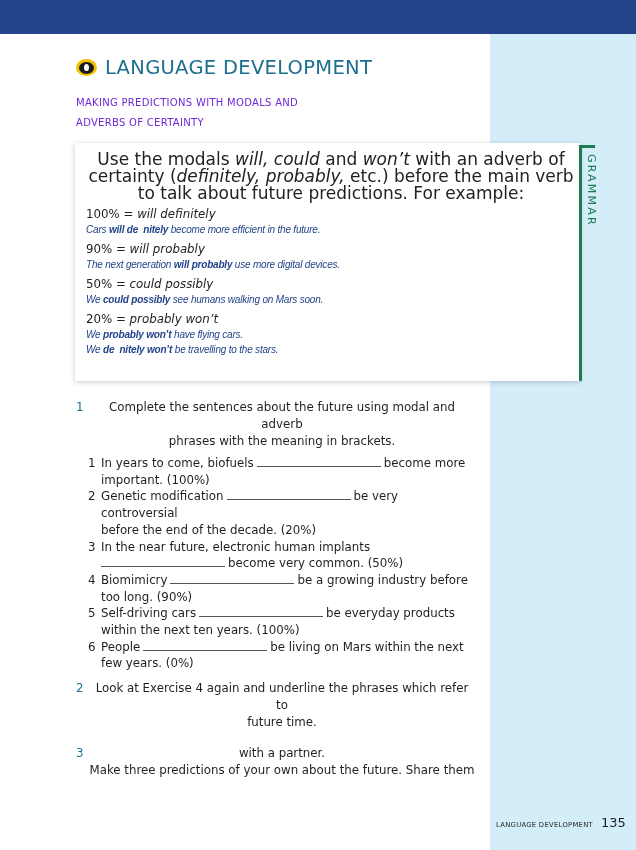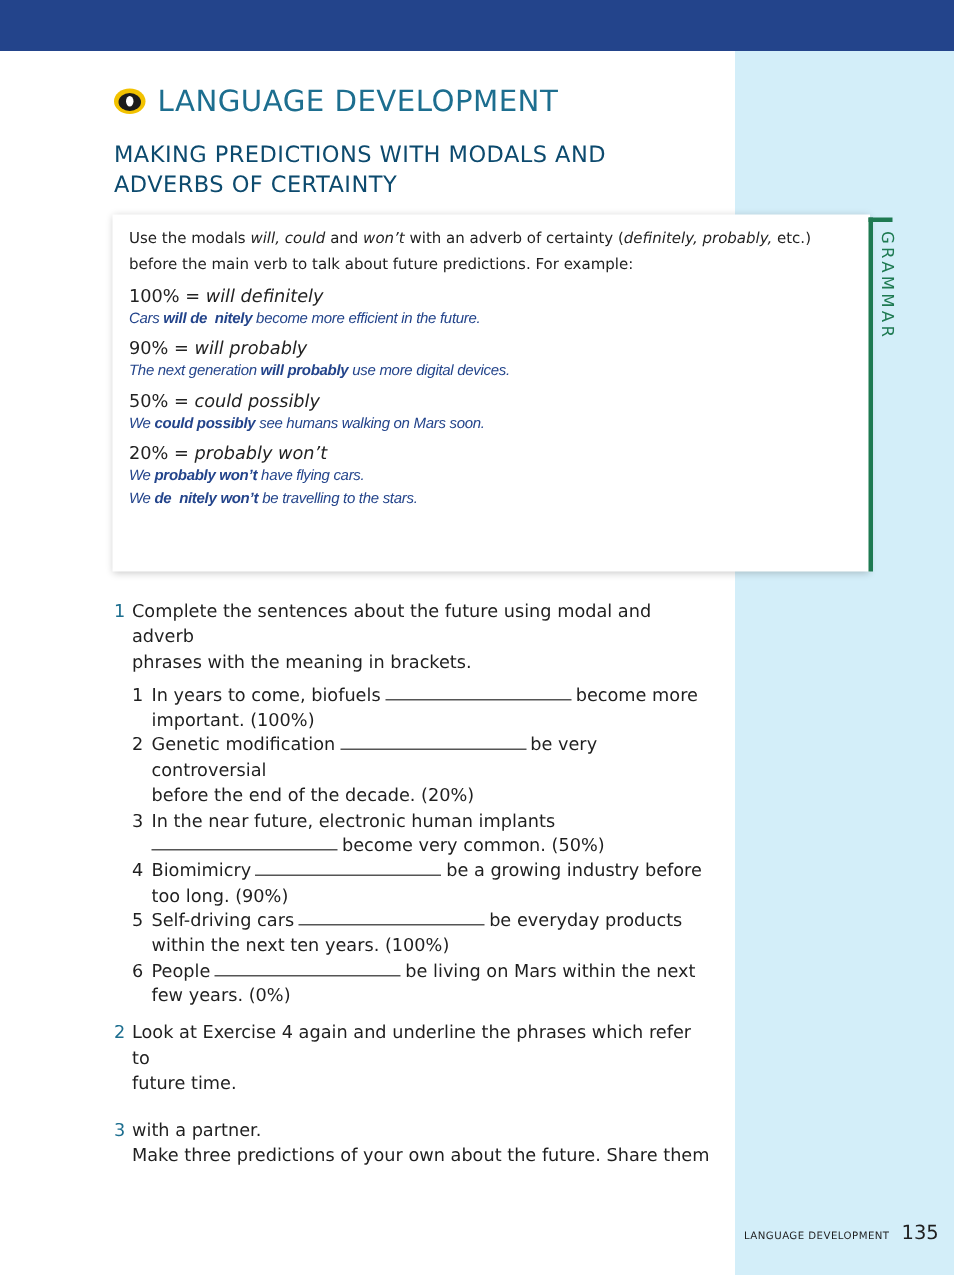--- a/index.html
+++ b/index.html
@@ -11,46 +11,46 @@
   }
   .topbar { position: absolute; left: 0; top: 0; width: 636px; height: 34px; background: #23448b; }
   .sidepanel { position: absolute; left: 490px; top: 34px; width: 146px; height: 816px; background: #d3eef9; }
 
   .heading { position: absolute; left: 76px; top: 56px; display: flex; align-items: center; }
   .eye-icon { width: 21px; height: 17px; border-radius: 50%; background: #f2c200; display: flex; align-items: center; justify-content: center; margin-right: 8px; }
   .eye-inner { width: 15px; height: 12px; border-radius: 50%; background: #1b1b1b; display: flex; align-items: center; justify-content: center; }
   .eye-pupil { width: 5px; height: 7px; border-radius: 50%; background: #ffffff; }
   .heading-text { font-size: 19.5px; color: #1d6e8f; letter-spacing: 0.3px; }
 
-  .subheading { position: absolute; left: 76px; top: 93px; width: 400px; font-size: 15px; line-height: 20px; color: #0c4a6e; letter-spacing: 0.3px; }
+  .subheading { position: absolute; left: 76px; top: 93px; width: 400px; font-size: 10px; line-height: 20px; color: #6d28d9; letter-spacing: 0.3px; }
 
   .grammar-box {
     position: absolute; left: 75px; top: 143px; width: 505px; height: 238px;
     background: #ffffff;
     box-shadow: 0 1px 5px rgba(0,0,0,0.22);
   }
   .grammar-bar { position: absolute; left: 579px; top: 145px; width: 3px; height: 236px; background: #1e7a52; }
   .grammar-tick { position: absolute; left: 579px; top: 145px; width: 16px; height: 3px; background: #1e7a52; }
   .grammar-label {
     position: absolute; left: 585px; top: 154px;
     writing-mode: vertical-rl; font-size: 11px; letter-spacing: 2.2px; color: #1e7a52;
   }
 
   .box-content { position: absolute; left: 11px; top: 8px; width: 490px; }
-  .intro { font-size: 10px; line-height: 17px; color: #222; margin-bottom: 2px; }
+  .intro { font-size: 17px; line-height: 17px; color: #222; margin-bottom: 2px; text-align: center; }
   .intro i { font-style: italic; }
   .rule { font-size: 11.8px; line-height: 16px; color: #222; margin-top: 4px; }
   .rule i { font-style: italic; }
   .example { font-family: "Liberation Sans", sans-serif; font-style: italic; font-size: 10px; line-height: 15px; color: #23448b; letter-spacing: -0.2px; }
   .example b { font-weight: bold; }
 
   .exercises { position: absolute; left: 76px; top: 399px; width: 400px; font-size: 11.8px; color: #1f1f1f; }
   .ex { position: relative; padding-left: 12px; line-height: 17px; }
   .ex-num { position: absolute; left: 0; top: 0; color: #1d6e8f; }
-  .ex-text { display: block; }
+  .ex-text { display: block; text-align: center; }
   .items { margin-top: 5px; }
   .item { position: relative; padding-left: 13px; line-height: 16.7px; }
   .item-num { position: absolute; left: 0; top: 0; }
   .blank { display: inline-block; width: 124px; height: 1px; border-bottom: 1px solid #555; vertical-align: baseline; margin: 0 3px; }
 
   .footer { position: absolute; left: 496px; top: 815px; display: flex; align-items: baseline; }
   .footer-label { font-size: 6.8px; letter-spacing: 0.3px; color: #1f1f1f; }
   .footer-page { font-size: 13px; color: #1f1f1f; margin-left: 8px; }
 </style>
 </head>

